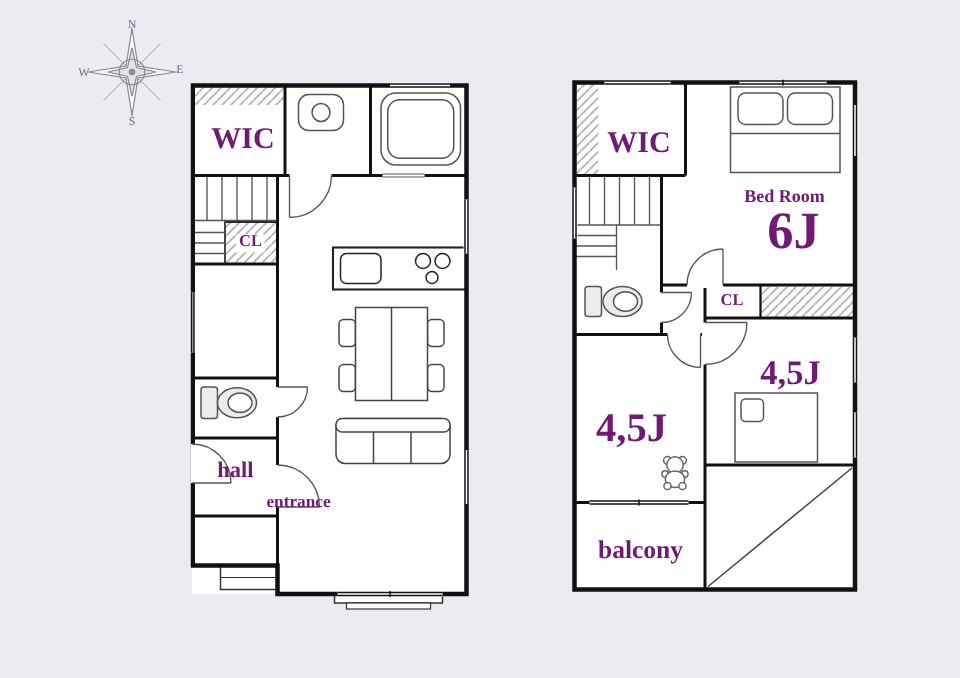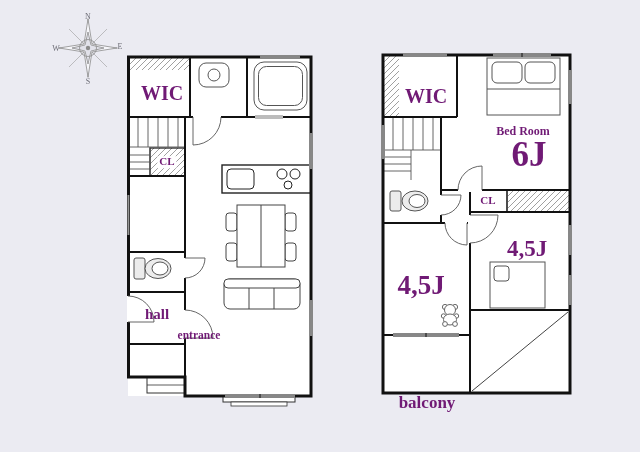--- a/index.html
+++ b/index.html
@@ -304,16 +304,16 @@
         <line x1="45" y1="280" x2="45" y2="284" stroke="#111" stroke-width="1"></line>
       </g>
     </svg>
 
     <div class="lbl" style="left:45px; top:43px; font-size:20px;">WIC</div>
     <div class="lbl" style="left:142px; top:78px; font-size:12px;">Bed Room</div>
     <div class="lbl" style="left:148px; top:102px; font-size:35px;">6J</div>
     <div class="lbl chip" style="left:107px; top:148px; font-size:11px;">CL</div>
     <div class="lbl" style="left:146px; top:196px; font-size:23px;">4,5J</div>
     <div class="lbl" style="left:40px; top:232px; font-size:27px;">4,5J</div>
-    <div class="lbl" style="left:46px; top:314px; font-size:17px;margin-top:36px;">balcony</div>
+    <div class="lbl" style="left:46px; top:314px; font-size:17px;">balcony</div>
   </div>
 
 </div>
 
 </body></html>

